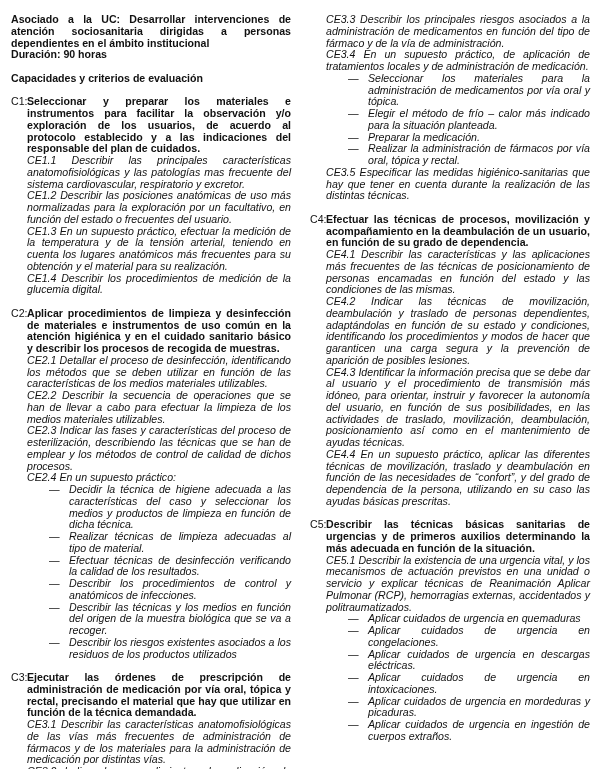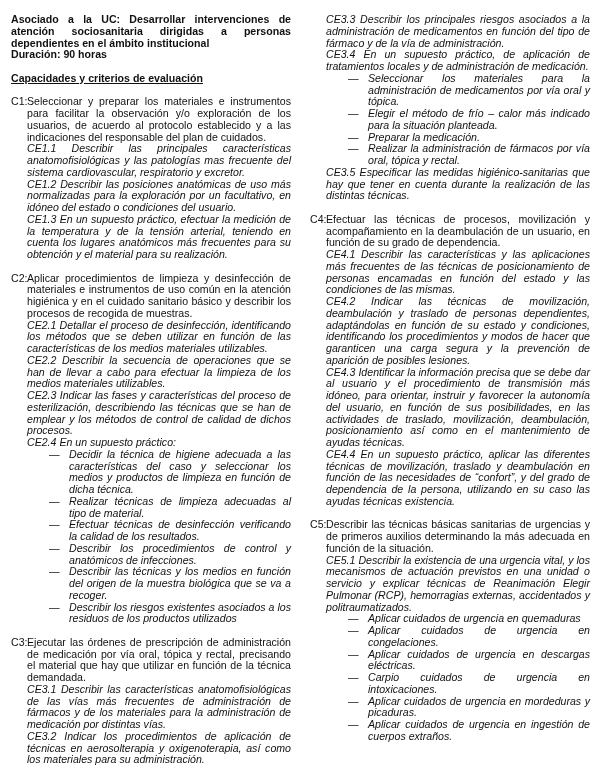--- a/index.html
+++ b/index.html
@@ -2,23 +2,23 @@
 <html><head>
 <meta charset="utf-8">
 <style>
   html, body { margin:0; padding:0; background:#fff; }
   body { width:600px; height:769px; overflow:hidden; position:relative;
          font-family:"Liberation Sans", sans-serif; color:#111; font-size:10.6px; line-height:11.75px; }
   .col { position:absolute; top:14px; width:280px; }
   .left { left:11px; }
   .right { left:310px; top:14px; }
   p { margin:0; }
-  .just { text-align:justify; }
+  .just { text-align:justify;font-weight:bold; }
   .b { font-weight:bold; }
-  .u { text-decoration:underline; }
+  .u { }
   .gap { height:11.75px; }
   .cap { display:flex; }
   .cap-id { width:16px; flex:none; }
   .cap-body { flex:1; }
   .ce { font-style:italic; text-align:justify; }
   .bul { display:flex; font-style:italic; text-align:justify; padding-left:22px; }
   .bul .dash { width:20px; flex:none; font-style:normal; }
   .bul .btxt { flex:1; }
   .ce-ind { padding-left:16px; }
 </style>
@@ -30,22 +30,23 @@
   <p class="b">Duración: 90 horas</p>
   <div class="gap"></div>
   <p class="b u">Capacidades y criterios de evaluación</p>
   <div class="gap"></div>
 
   <div class="cap">
     <span class="cap-id">C1:</span>
     <div class="cap-body">
       <p class="just">Seleccionar y preparar los materiales e instrumentos para facilitar la observación y/o exploración de los usuarios, de acuerdo al protocolo establecido y a las indicaciones del responsable del plan de cuidados.</p>
       <p class="ce">CE1.1 Describir las principales características anatomofisiológicas y las patologías mas frecuente del sistema cardiovascular, respiratorio y excretor.</p>
-      <p class="ce">CE1.2 Describir las posiciones anatómicas de uso más normalizadas para la exploración por un facultativo, en idóneo del estado o condiciones del usuario.</p>
+      <p class="ce">CE1.2 Describir las posiciones anatómicas de uso más normalizadas para la exploración por un facultativo, en función del estado o frecuentes del usuario.</p>
       <p class="ce">CE1.3 En un supuesto práctico, efectuar la medición de la temperatura y de la tensión arterial, teniendo en cuenta los lugares anatómicos más frecuentes para su obtención y el material para su realización.</p>
+      <p class="ce">CE1.4 Describir los procedimientos de medición de la glucemia digital.</p>
     </div>
   </div>
   <div class="gap"></div>
 
   <div class="cap">
     <span class="cap-id">C2:</span>
     <div class="cap-body">
       <p class="just">Aplicar procedimientos de limpieza y desinfección de materiales e instrumentos de uso común en la atención higiénica y en el cuidado sanitario básico y describir los procesos de recogida de muestras.</p>
       <p class="ce">CE2.1 Detallar el proceso de desinfección, identificando los métodos que se deben utilizar en función de las características de los medios materiales utilizables.</p>
       <p class="ce">CE2.2 Describir la secuencia de operaciones que se han de llevar a cabo para efectuar la limpieza de los medios materiales utilizables.</p>
@@ -113,45 +114,45 @@
   </div>
   <div class="gap"></div>
 
   <div class="cap">
     <span class="cap-id">C4:</span>
     <div class="cap-body">
       <p class="just">Efectuar las técnicas de procesos, movilización y acompañamiento en la deambulación de un usuario, en función de su grado de dependencia.</p>
       <p class="ce">CE4.1 Describir las características y las aplicaciones más frecuentes de las técnicas de posicionamiento de personas encamadas en función del estado y las condiciones de las mismas.</p>
       <p class="ce">CE4.2 Indicar las técnicas de movilización, deambulación y traslado de personas dependientes, adaptándolas en función de su estado y condiciones, identificando los procedimientos y modos de hacer que garanticen una carga segura y la prevención de aparición de posibles lesiones.</p>
       <p class="ce">CE4.3 Identificar la información precisa que se debe dar al usuario y el procedimiento de transmisión más idóneo, para orientar, instruir y favorecer la autonomía del usuario, en función de sus posibilidades, en las actividades de traslado, movilización, deambulación, posicionamiento así como en el mantenimiento de ayudas técnicas.</p>
-      <p class="ce">CE4.4 En un supuesto práctico, aplicar las diferentes técnicas de movilización, traslado y deambulación en función de las necesidades de “confort”, y del grado de dependencia de la persona, utilizando en su caso las ayudas técnicas existencia.</p>
+      <p class="ce">CE4.4 En un supuesto práctico, aplicar las diferentes técnicas de movilización, traslado y deambulación en función de las necesidades de “confort”, y del grado de dependencia de la persona, utilizando en su caso las ayudas básicas prescritas.</p>
     </div>
   </div>
   <div class="gap"></div>
 
   <div class="cap">
     <span class="cap-id">C5:</span>
     <div class="cap-body">
       <p class="just">Describir las técnicas básicas sanitarias de urgencias y de primeros auxilios determinando la más adecuada en función de la situación.</p>
-      <p class="ce">CE5.1 Describir la existencia de una urgencia vital, y los mecanismos de actuación previstos en una unidad o servicio y explicar técnicas de Reanimación Elegir Pulmonar (RCP), hemorragias externas, accidentados y politraumatizados.</p>
+      <p class="ce">CE5.1 Describir la existencia de una urgencia vital, y los mecanismos de actuación previstos en una unidad o servicio y explicar técnicas de Reanimación Aplicar Pulmonar (RCP), hemorragias externas, accidentados y politraumatizados.</p>
       <div class="bul">
           <span class="dash">—</span>
           <span class="btxt">Aplicar cuidados de urgencia en quemaduras</span>
         </div>
       <div class="bul">
           <span class="dash">—</span>
           <span class="btxt">Aplicar cuidados de urgencia en congelaciones.</span>
         </div>
       <div class="bul">
           <span class="dash">—</span>
           <span class="btxt">Aplicar cuidados de urgencia en descargas eléctricas.</span>
         </div>
       <div class="bul">
           <span class="dash">—</span>
-          <span class="btxt">Carpio cuidados de urgencia en intoxicaciones.</span>
+          <span class="btxt">Aplicar cuidados de urgencia en intoxicaciones.</span>
         </div>
       <div class="bul">
           <span class="dash">—</span>
           <span class="btxt">Aplicar cuidados de urgencia en mordeduras y picaduras.</span>
         </div>
       <div class="bul">
           <span class="dash">—</span>
           <span class="btxt">Aplicar cuidados de urgencia en ingestión de cuerpos extraños.</span>
         </div>
     </div>

